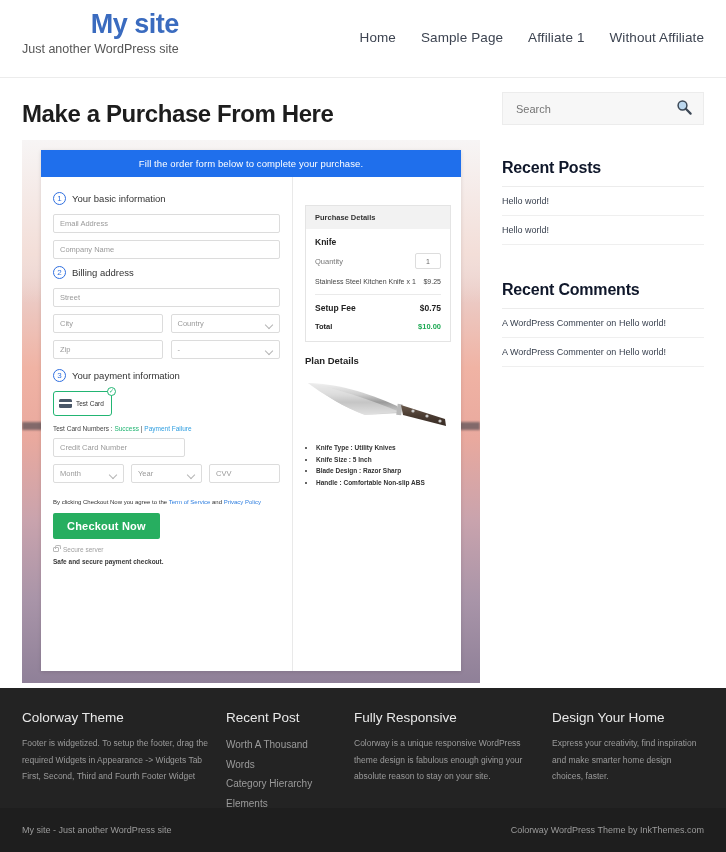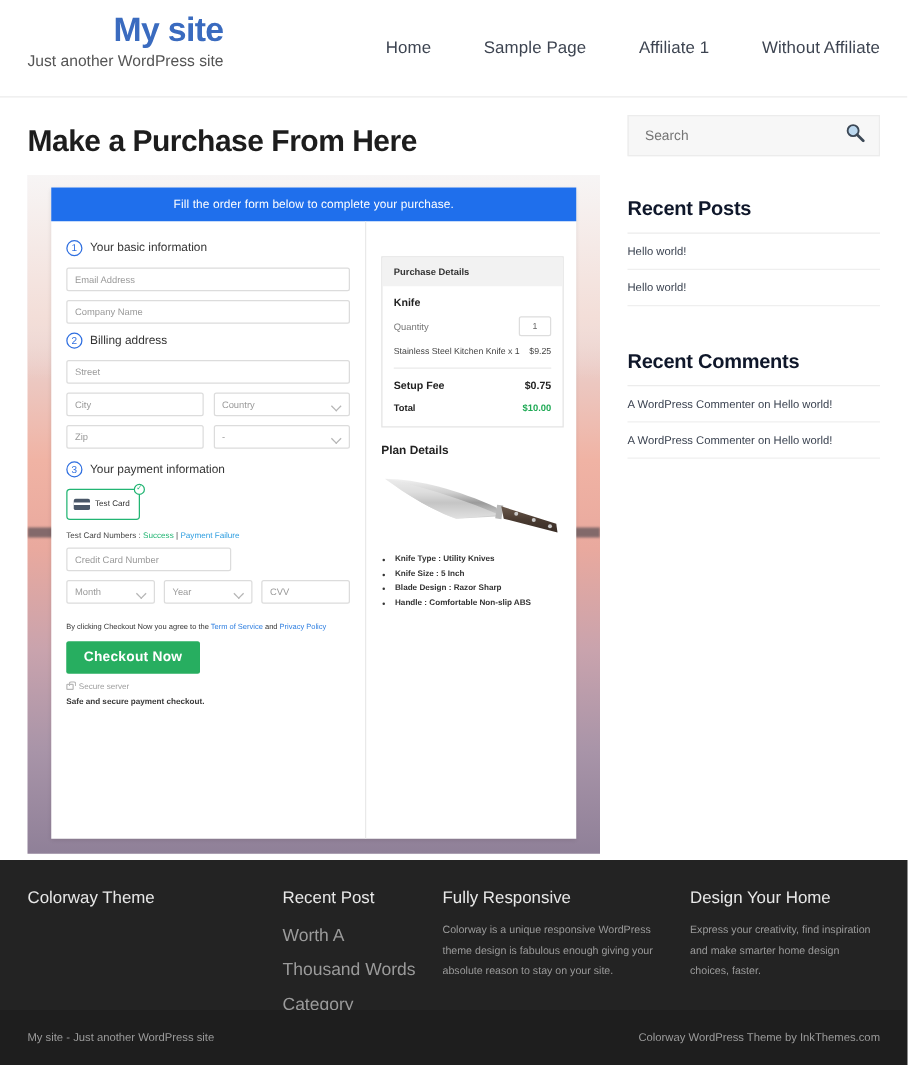--- a/index.html
+++ b/index.html
@@ -23,21 +23,21 @@
     text-align:right;
   }
   .brand{ padding-top:10px; }
   .site-title{
     font-size:27px; font-weight:bold; color:#3a6bbf;
     line-height:1.05; letter-spacing:-0.5px; margin:0;
   }
   .site-desc{ font-size:12.5px; color:#555; margin-top:4px; }
   .main-nav{
     position:absolute; right:22px; top:30px;
-    display:flex; gap:42px;
+    display:flex; gap:25px;
   }
   .main-nav a{
     font-size:13.5px; color:#3d4451; text-decoration:none; letter-spacing:.1px;
   }
 
   
   .content-wrap{
     display:flex; padding:0 22px; gap:22px;
   }
   .col-main{ width:458px; }
@@ -202,21 +202,21 @@
     padding:22px 22px 16px 22px; height:120px;
   }
   .foot-cols{ display:flex; gap:18px; }
   .foot-col{ flex:1; }
   .foot-col.c1{ flex:0 0 186px; }
   .foot-col.c2{ flex:0 0 110px; }
   .foot-col.c3{ flex:0 0 180px; }
   .foot-h{ font-size:13.5px; color:#e8e8e8; margin:0 0 10px 0; font-weight:normal; }
   .foot-p{ font-size:8.5px; line-height:1.95; color:#9b9b9b; margin:0; }
   .foot-list{ list-style:none; margin:0; padding:0; }
-  .foot-list li{ font-size:14px; line-height:1.95; color:#9b9b9b; }
+  .foot-list li{ font-size:10px; line-height:1.95; color:#9b9b9b; }
   .foot-bar{
     position:absolute; left:0; right:0; top:808px; height:44px;
     background:#1e1e1e; display:flex; align-items:center;
     justify-content:space-between; padding:0 22px;
   }
   .foot-bar span{ font-size:9px; color:#9b9b9b; }
 </style>
 </head>
 <body>
 
@@ -394,20 +394,21 @@
       <li><a href="#">A WordPress Commenter on Hello world!</a></li>
       <li><a href="#">A WordPress Commenter on Hello world!</a></li>
     </ul>
   </aside>
 </div>
 
 <footer class="site-footer">
   <div class="foot-cols">
     <div class="foot-col c1">
       <h3 class="foot-h">Colorway Theme</h3>
+      <p class="foot-p">Footer is widgetized. To setup the footer, drag the required Widgets in Appearance -&gt; Widgets Tab First, Second, Third and Fourth Footer Widget</p>
     </div>
     <div class="foot-col c2">
       <h3 class="foot-h">Recent Post</h3>
       <ul class="foot-list">
         <li>Worth A Thousand Words</li>
         <li>Category Hierarchy</li>
         <li>Elements</li>
       </ul>
     </div>
     <div class="foot-col c3">

